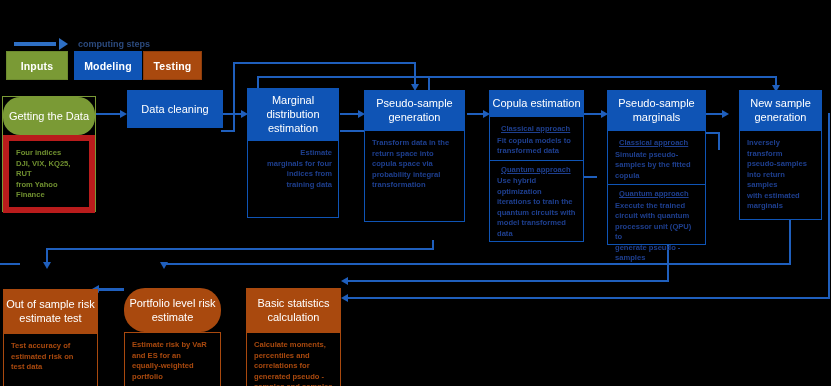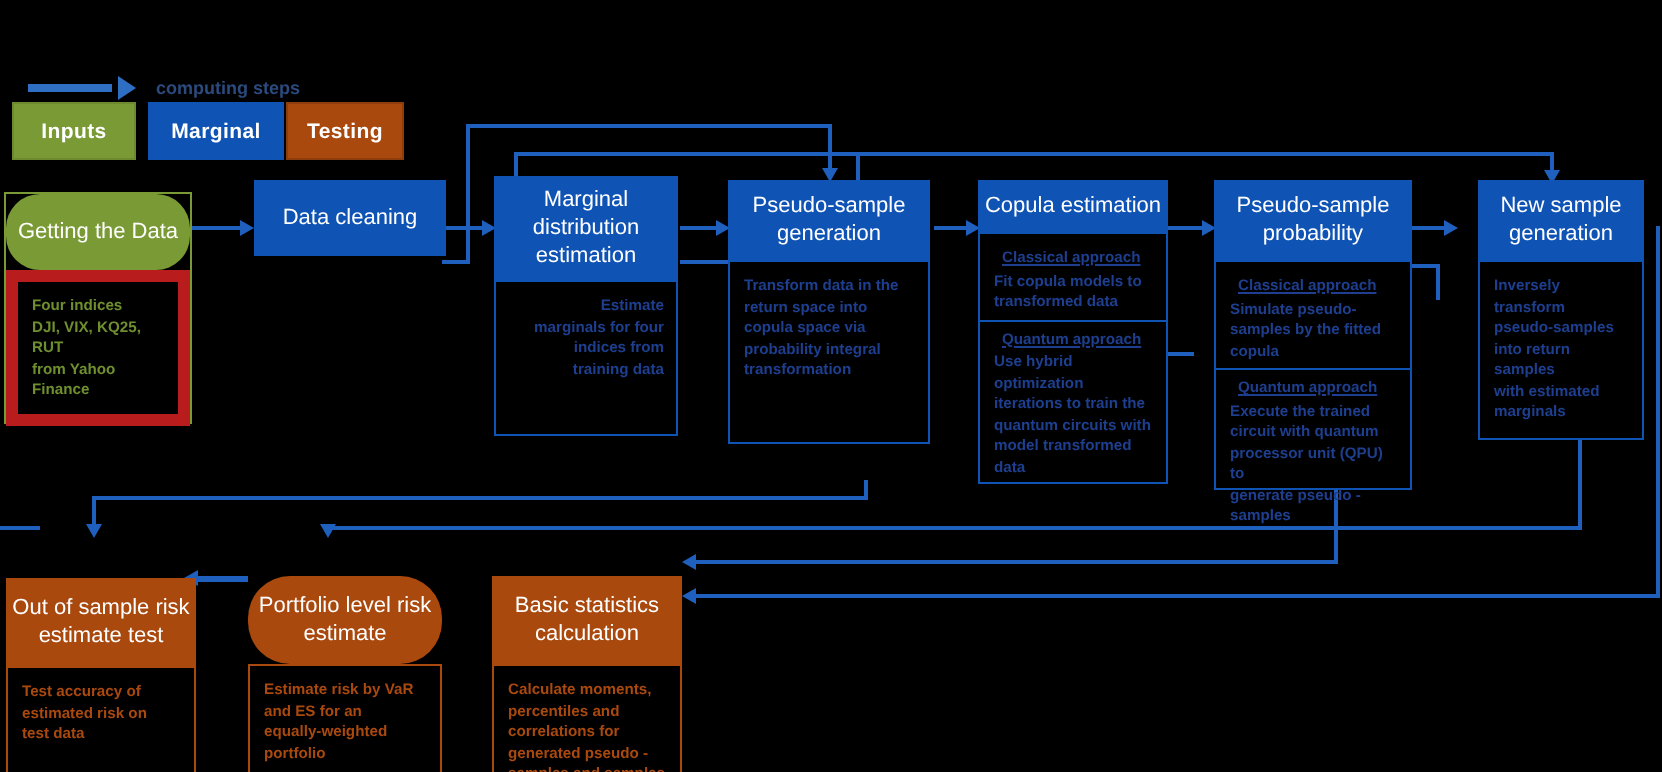--- a/index.html
+++ b/index.html
@@ -124,21 +124,21 @@
 </style>
 </head>
 <body>
 
 <div id="canvas">
 
   <div class="legend-chip green" style="left:6px;  top:3px;  width:60px; height:27px;">
     <span>Inputs</span>
   </div>
   <div class="legend-chip blue" style="left:74px; top:3px;  width:66px; height:27px;">
-    <span>Marginal</span>
+    <span>Modeling</span>
   </div>
   <div class="legend-chip orange" style="left:143px; top:3px; width:57px; height:27px;">
     <span>Testing</span>
   </div>
 
   <div class="legend-row">
     <div class="legend-arrow-line"></div>
     <div class="legend-arrow-head"></div>
     <span class="legend-label">computing steps</span>
   </div>
@@ -246,21 +246,21 @@
 optimization
 iterations to train the
 quantum circuits with
 model transformed
 data</span>
       </div>
     </div>
   </div>
 
   <div class="node blue" style="left:607px; top:90px; width:99px; height:155px;">
-    <div class="head" style="height:40px;">Pseudo-sample probability</div>
+    <div class="head" style="height:40px;">Pseudo-sample marginals</div>
     <div class="body" style="height:115px;">
       <div class="sect">
         <span class="sect-title">Classical approach</span>
         <span style="white-space:pre-line;">Simulate pseudo-
 samples by the fitted
 copula</span>
       </div>
       <div class="sect-sep"></div>
       <div class="sect">
         <span class="sect-title">Quantum approach</span>

